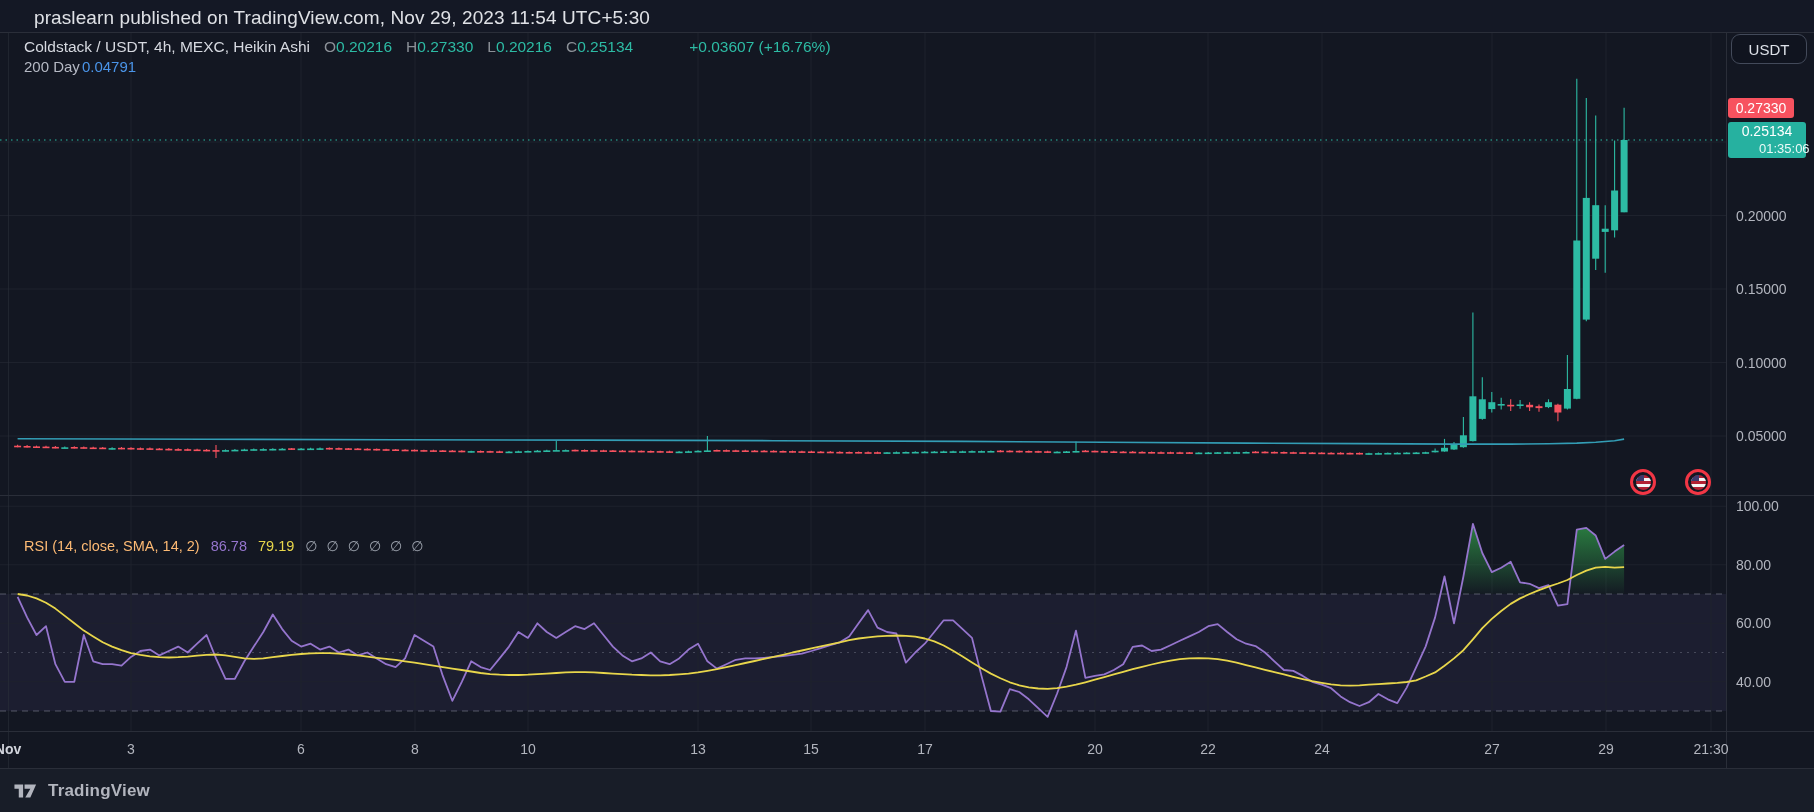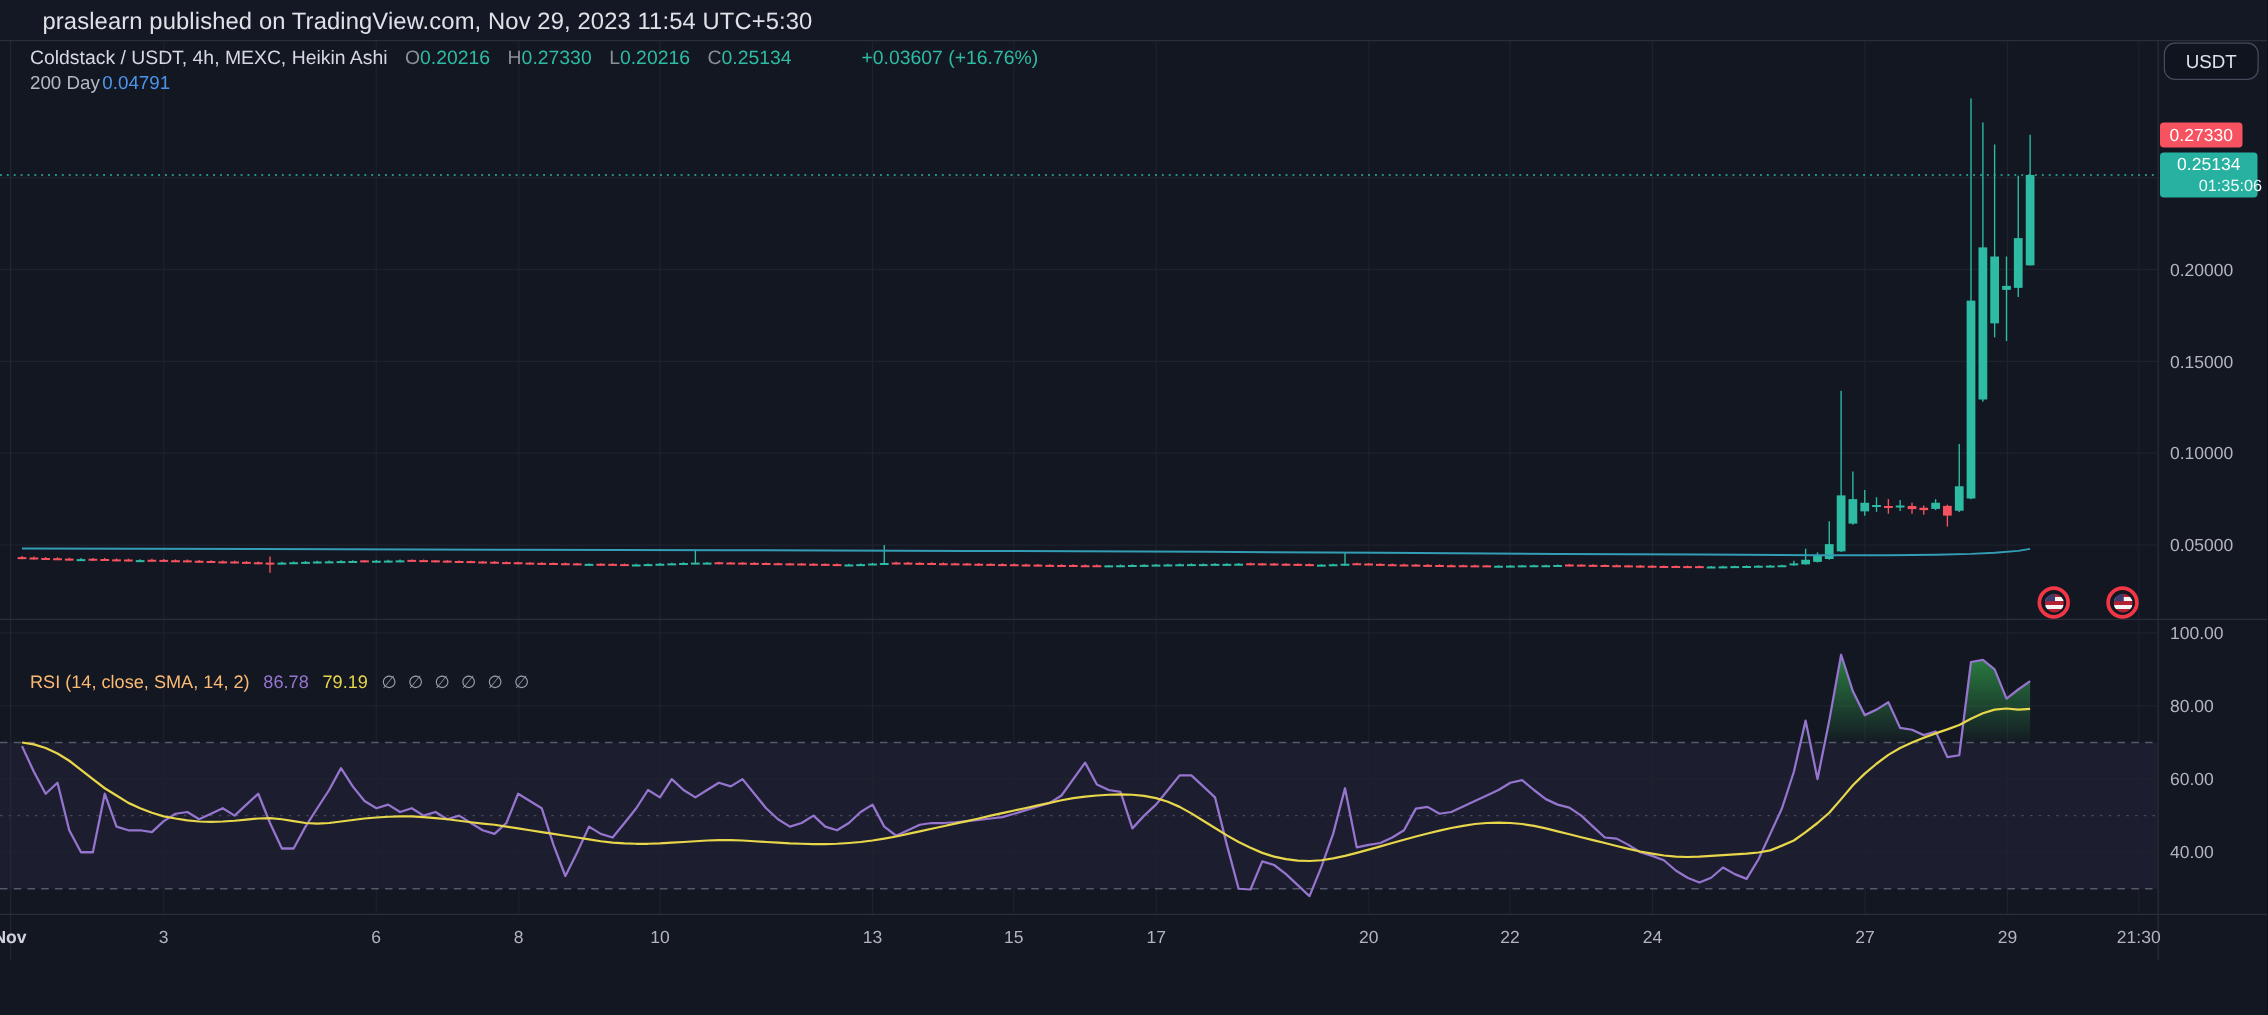--- a/index.html
+++ b/index.html
@@ -519,14 +519,21 @@
           <div class="canton"></div>
         </div>
       </div>
       <div class="flag" style="left: 1685px; top: 469px;">
         <div class="inner">
           <div class="canton"></div>
         </div>
       </div>
     </div>
 
+  <div class="footer">
+    <svg width="26" height="22" viewBox="0 0 36 30">
+      <path fill="#b2b5be" d="M2 6 H14 V24 H8 V12 H2 Z"></path>
+      <path fill="#b2b5be" d="M16 6 H32 L24 24 H17 L24 12 H16 Z"></path>
+    </svg>
+    <span class="brand">TradingView</span>
+  </div>
 
 </div>
 
 </body></html>

